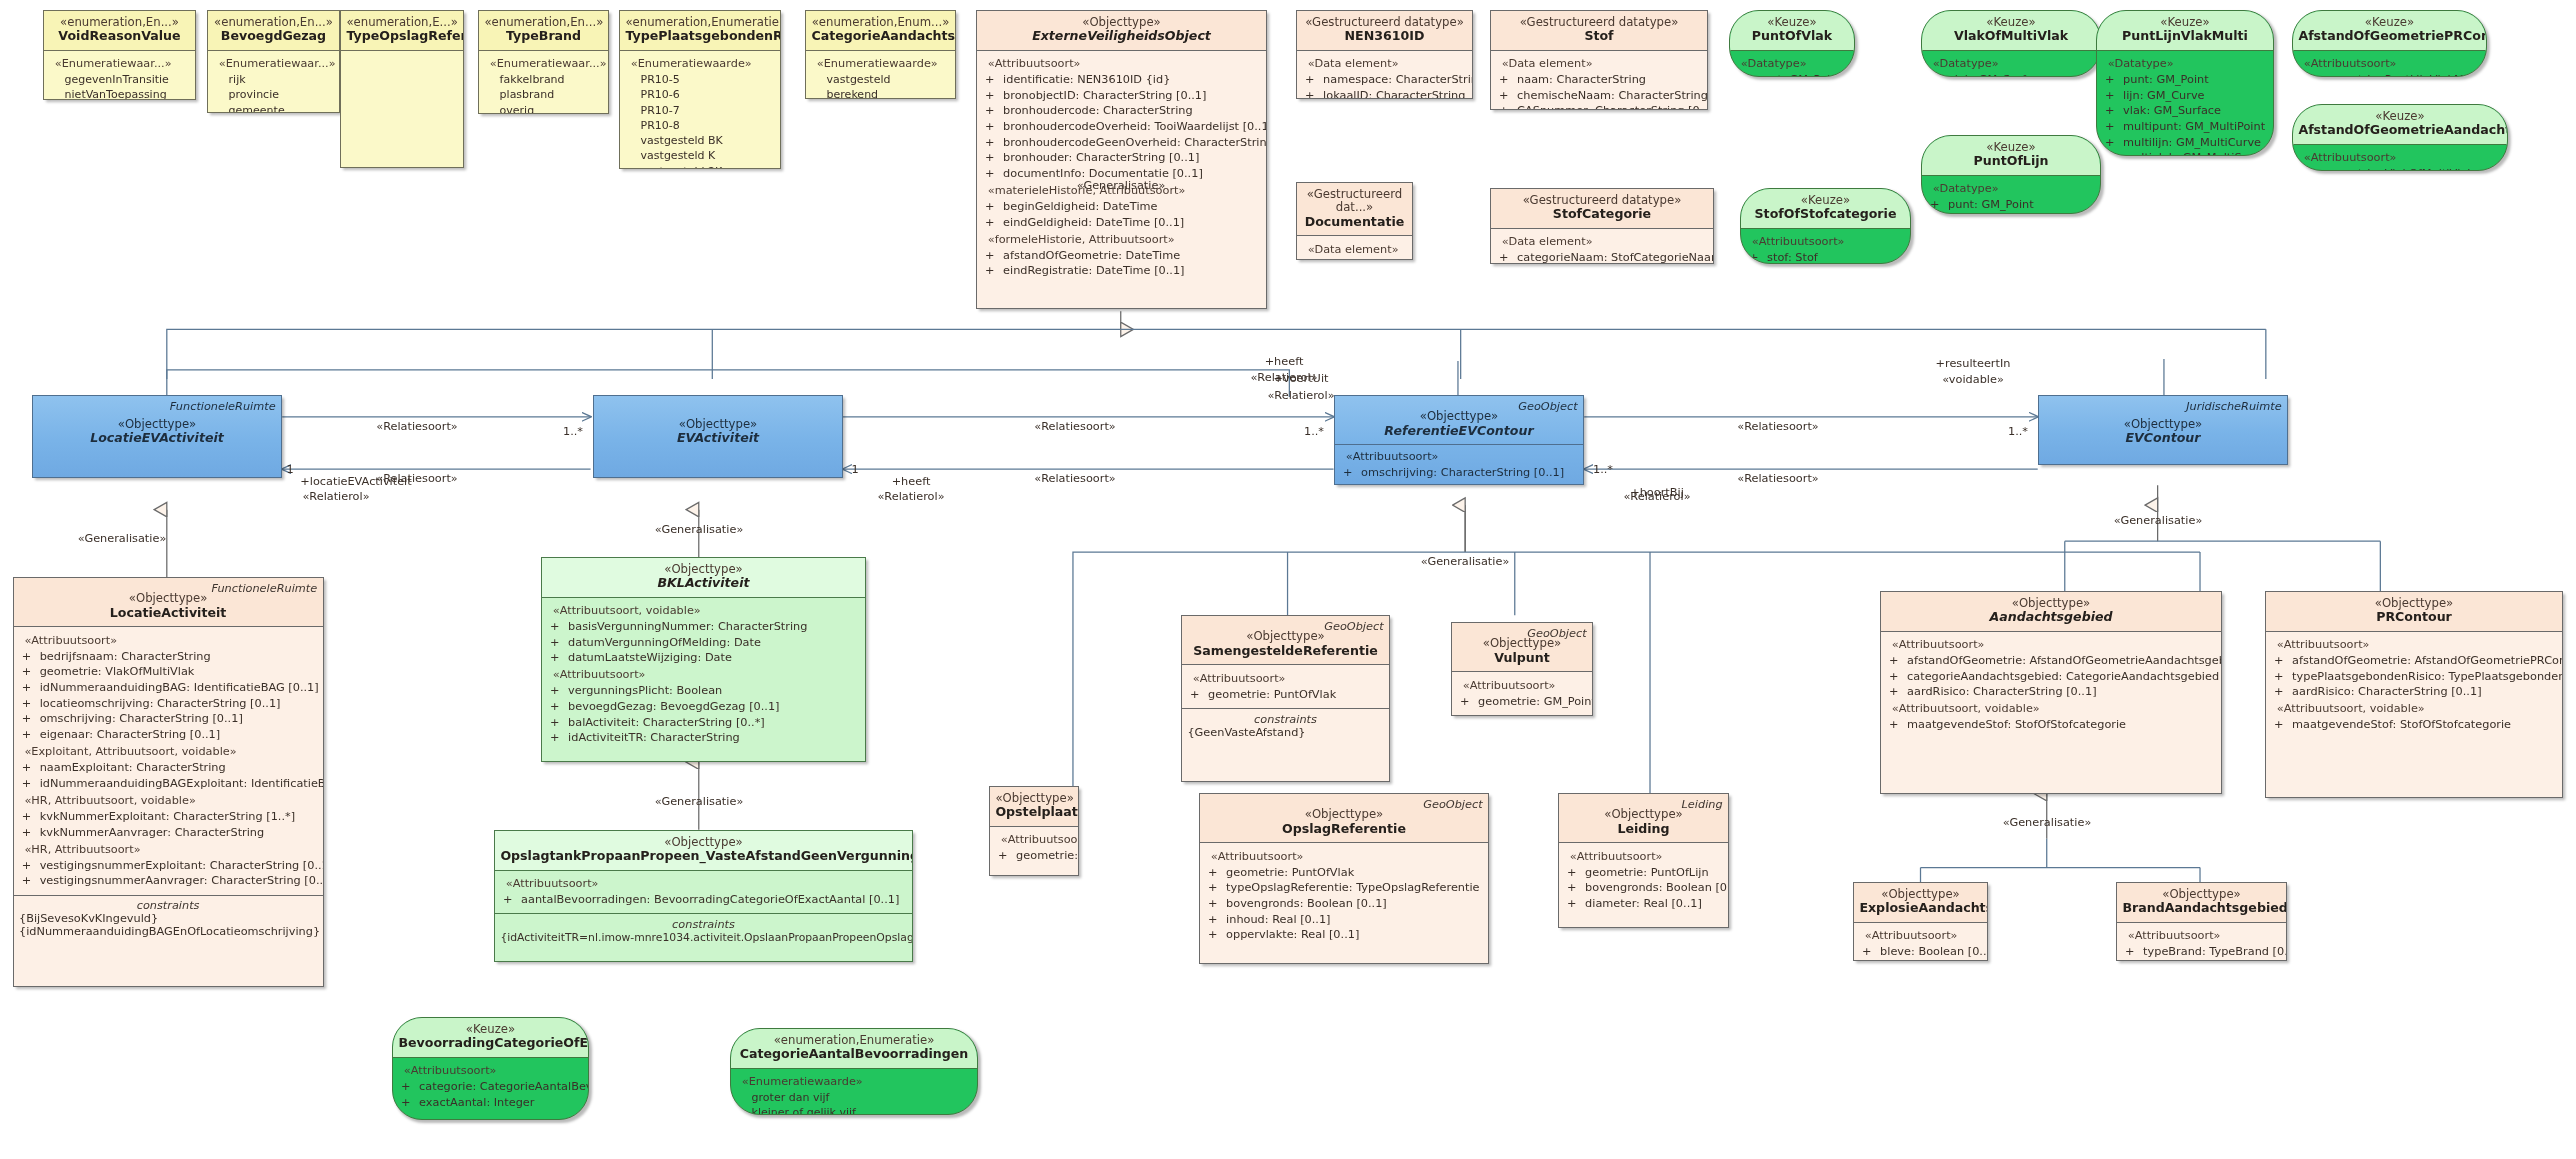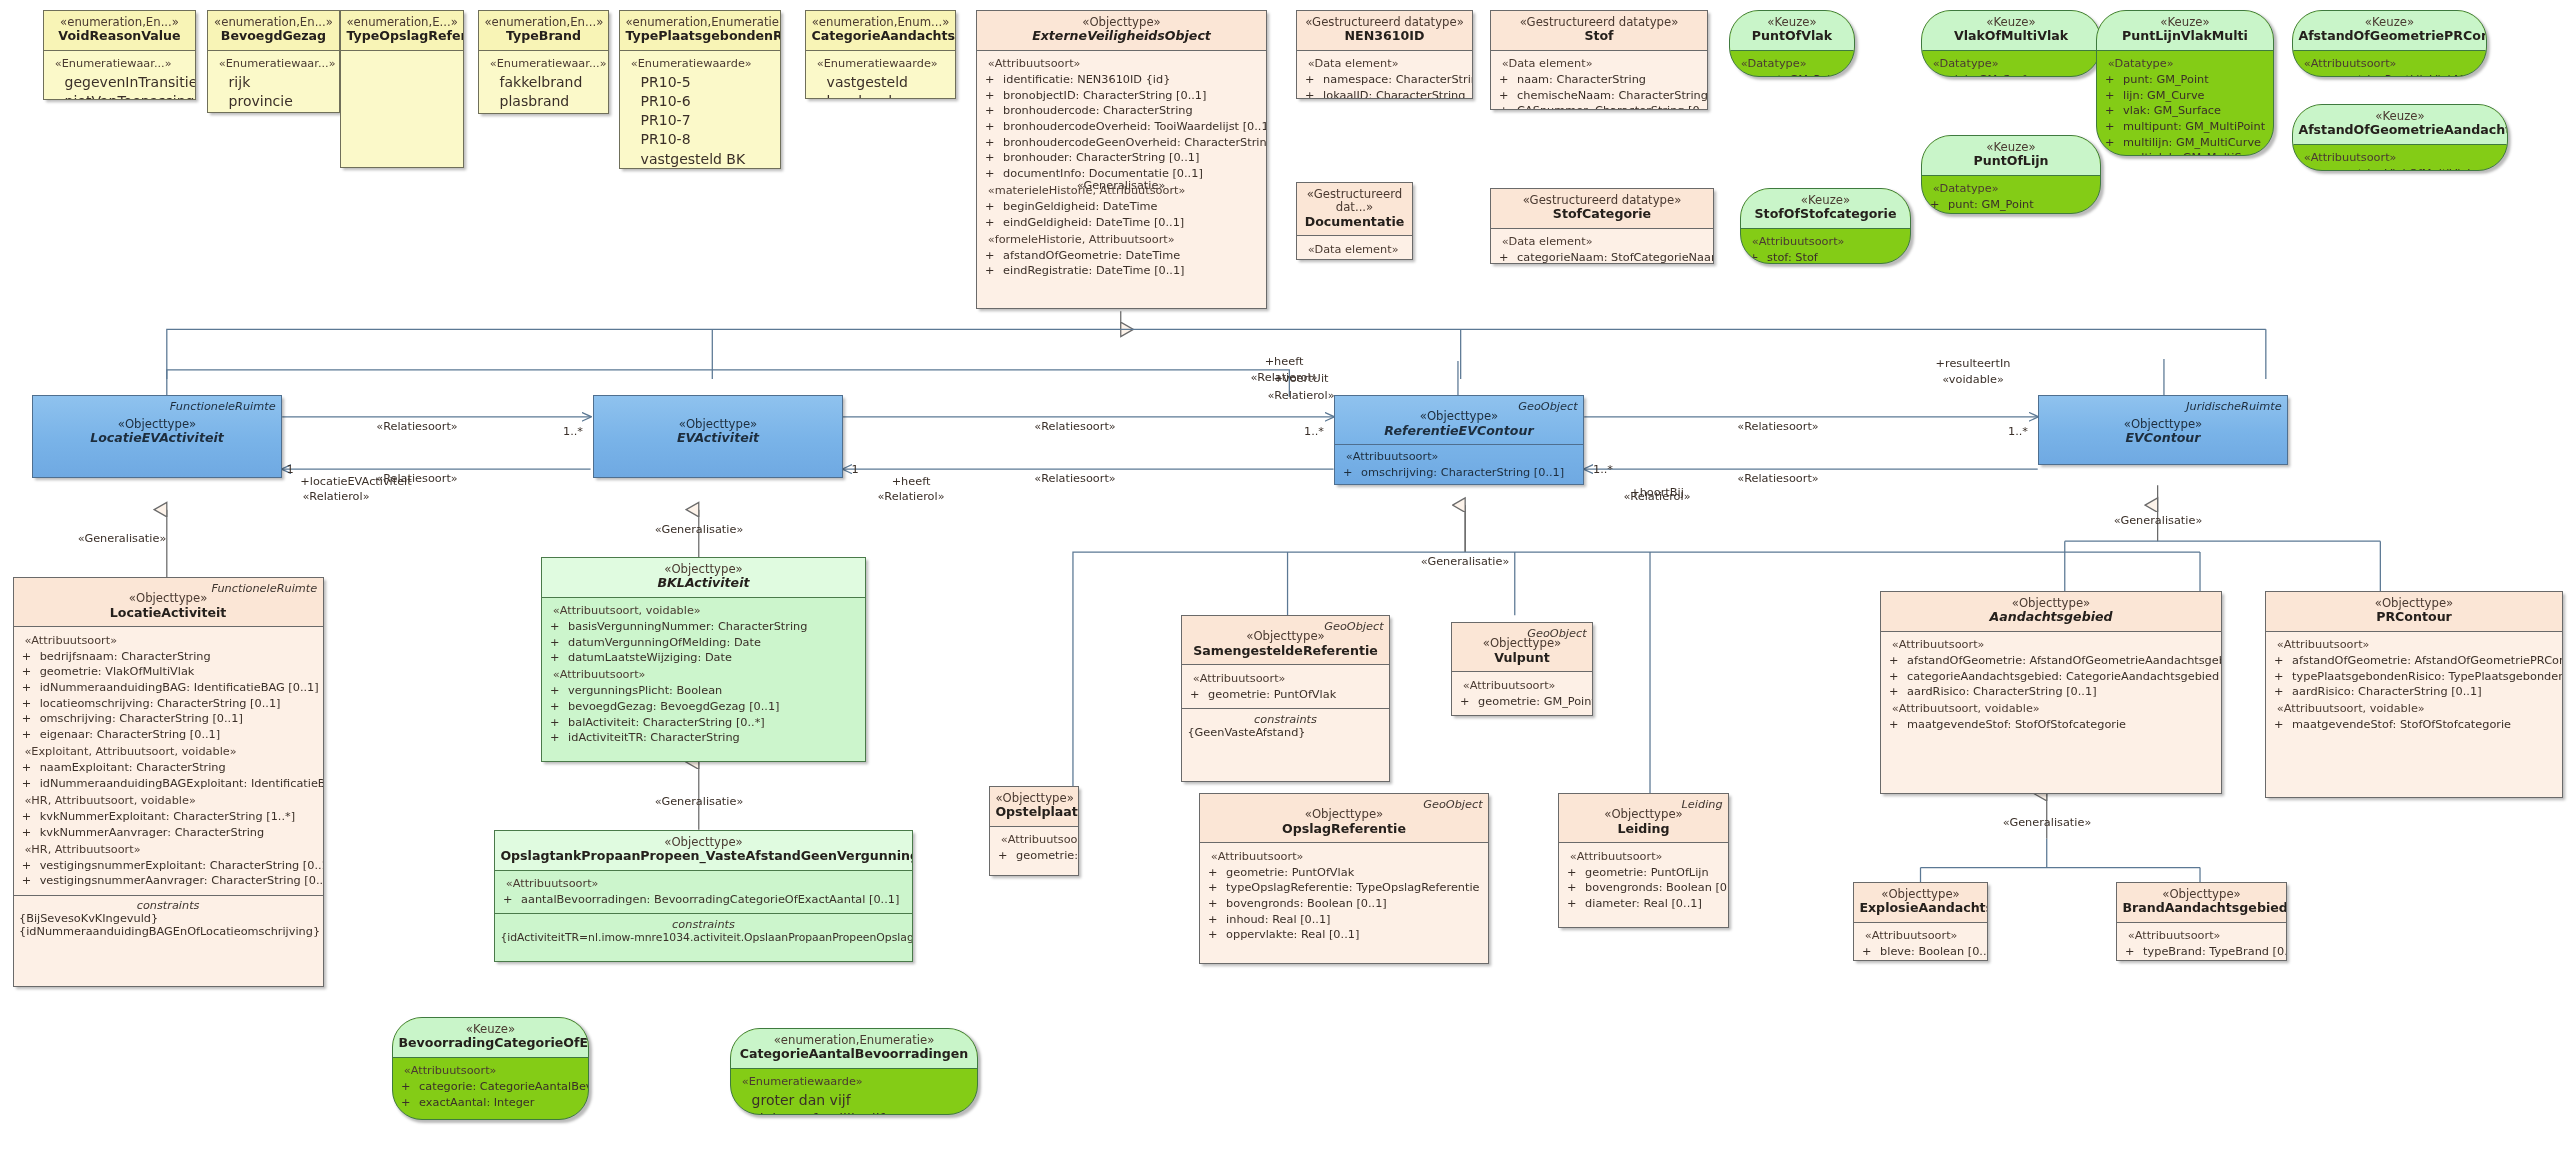--- a/index.html
+++ b/index.html
@@ -15,31 +15,31 @@
        border-bottom:1.4px solid #6a6a6a;position:relative;}
   .ster{font-size:11.7px;display:block;color:#4a3a31;}
   .nm{font-size:12.6px;font-weight:bold;display:block;color:#25201c;}
   .nm.ital{font-style:italic;}
   .corner{position:absolute;right:5.4px;top:3.6px;font-size:11.3px;font-style:italic;color:#3f3630;}
   .body{padding:4.5px 3.6px 5.4px 3.6px;line-height:1.3;}
   .grp{font-size:11.3px;padding:1.8px 0 0.9px 7.2px;color:#4a3a31;}
   .at{font-size:11.3px;padding:0.5px 0 0.5px 0;white-space:nowrap;color:#3a2f28;display:flex;}
   .at .vis{display:inline-block;width:18px;padding-left:4.5px;flex:0 0 18px;}
   .at .txt{display:inline-block;}
-  .enval{font-size:14px;padding:0.5px 0 0.5px 17px;white-space:nowrap;color:#3a2f28;}
+  .enval{font-size:11px;padding:0.5px 0 0.5px 17px;white-space:nowrap;color:#3a2f28;}
   .constr{border-top:1.4px solid #6a6a6a;padding:3.6px 3.6px 4.5px 3.6px;}
   .constr .ct{font-size:11.3px;font-style:italic;text-align:center;color:#3f3630;}
   .constr .cv{font-size:11.3px;text-align:left;padding-left:1.8px;white-space:nowrap;}
 
   
   .yellow{background:#fbf9c9;border-color:#6f6f5a;}
   .yellow .hdr{background:#f8f4b6;border-bottom-color:#6f6f5a;}
   .peach{background:#fdf0e6;border-color:#6a6a6a;}
   .peach .hdr{background:#fbe6d6;}
-  .green{background:#84cc16;border-color:#3f7a3f;border-radius:30px;}
+  .green{background:#22c55e;border-color:#3f7a3f;border-radius:30px;}
   .green .hdr{background:#c9f5c9;border-bottom-color:#3f7a3f;}
   .greenlite{background:#ccf5cc;border-color:#4a7a4a;}
   .greenlite .hdr{background:#e0fbe0;border-bottom-color:#4a7a4a;}
   .greenlite .constr{border-top-color:#4a7a4a;}
   .blue{background:linear-gradient(180deg,#8fc2ee 0%,#79b3e8 55%,#6fa9e2 100%);
         border-color:#4f6f8f;}
   .blue .hdr{background:transparent;border-bottom:none;}
   .blue .body{border-top:1.4px solid #4f6f8f;}
   .blue .nm,.blue .ster,.blue .corner,.blue .grp,.blue .at{color:#1d2d3d;}
 

